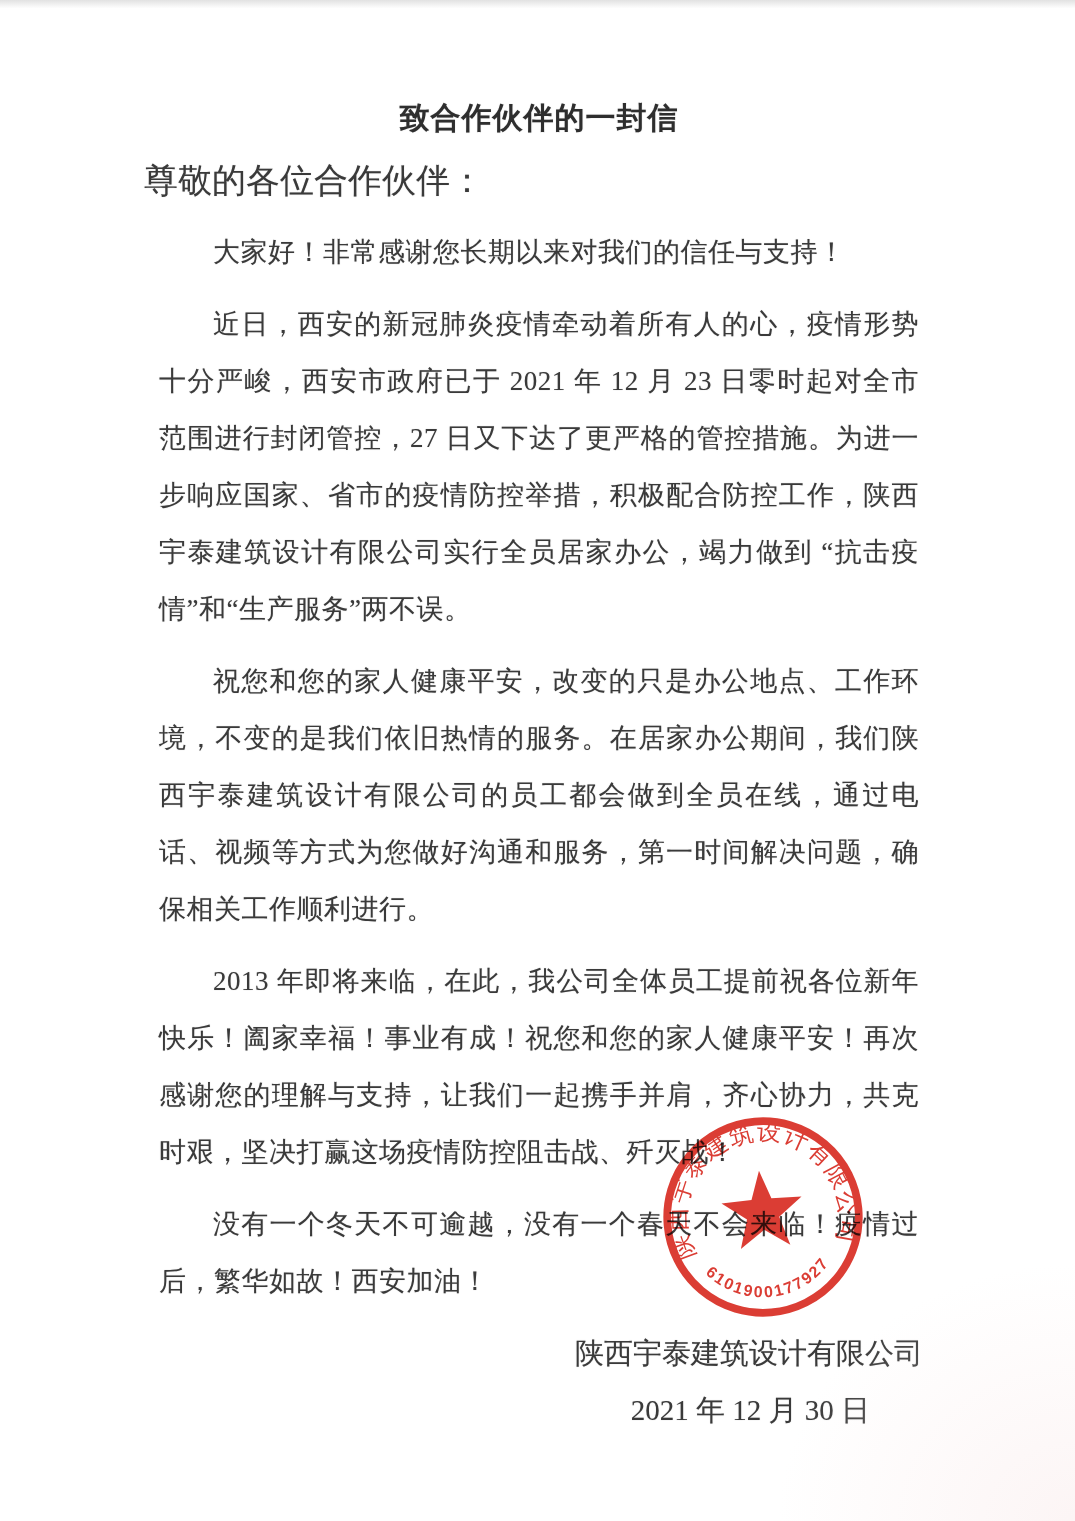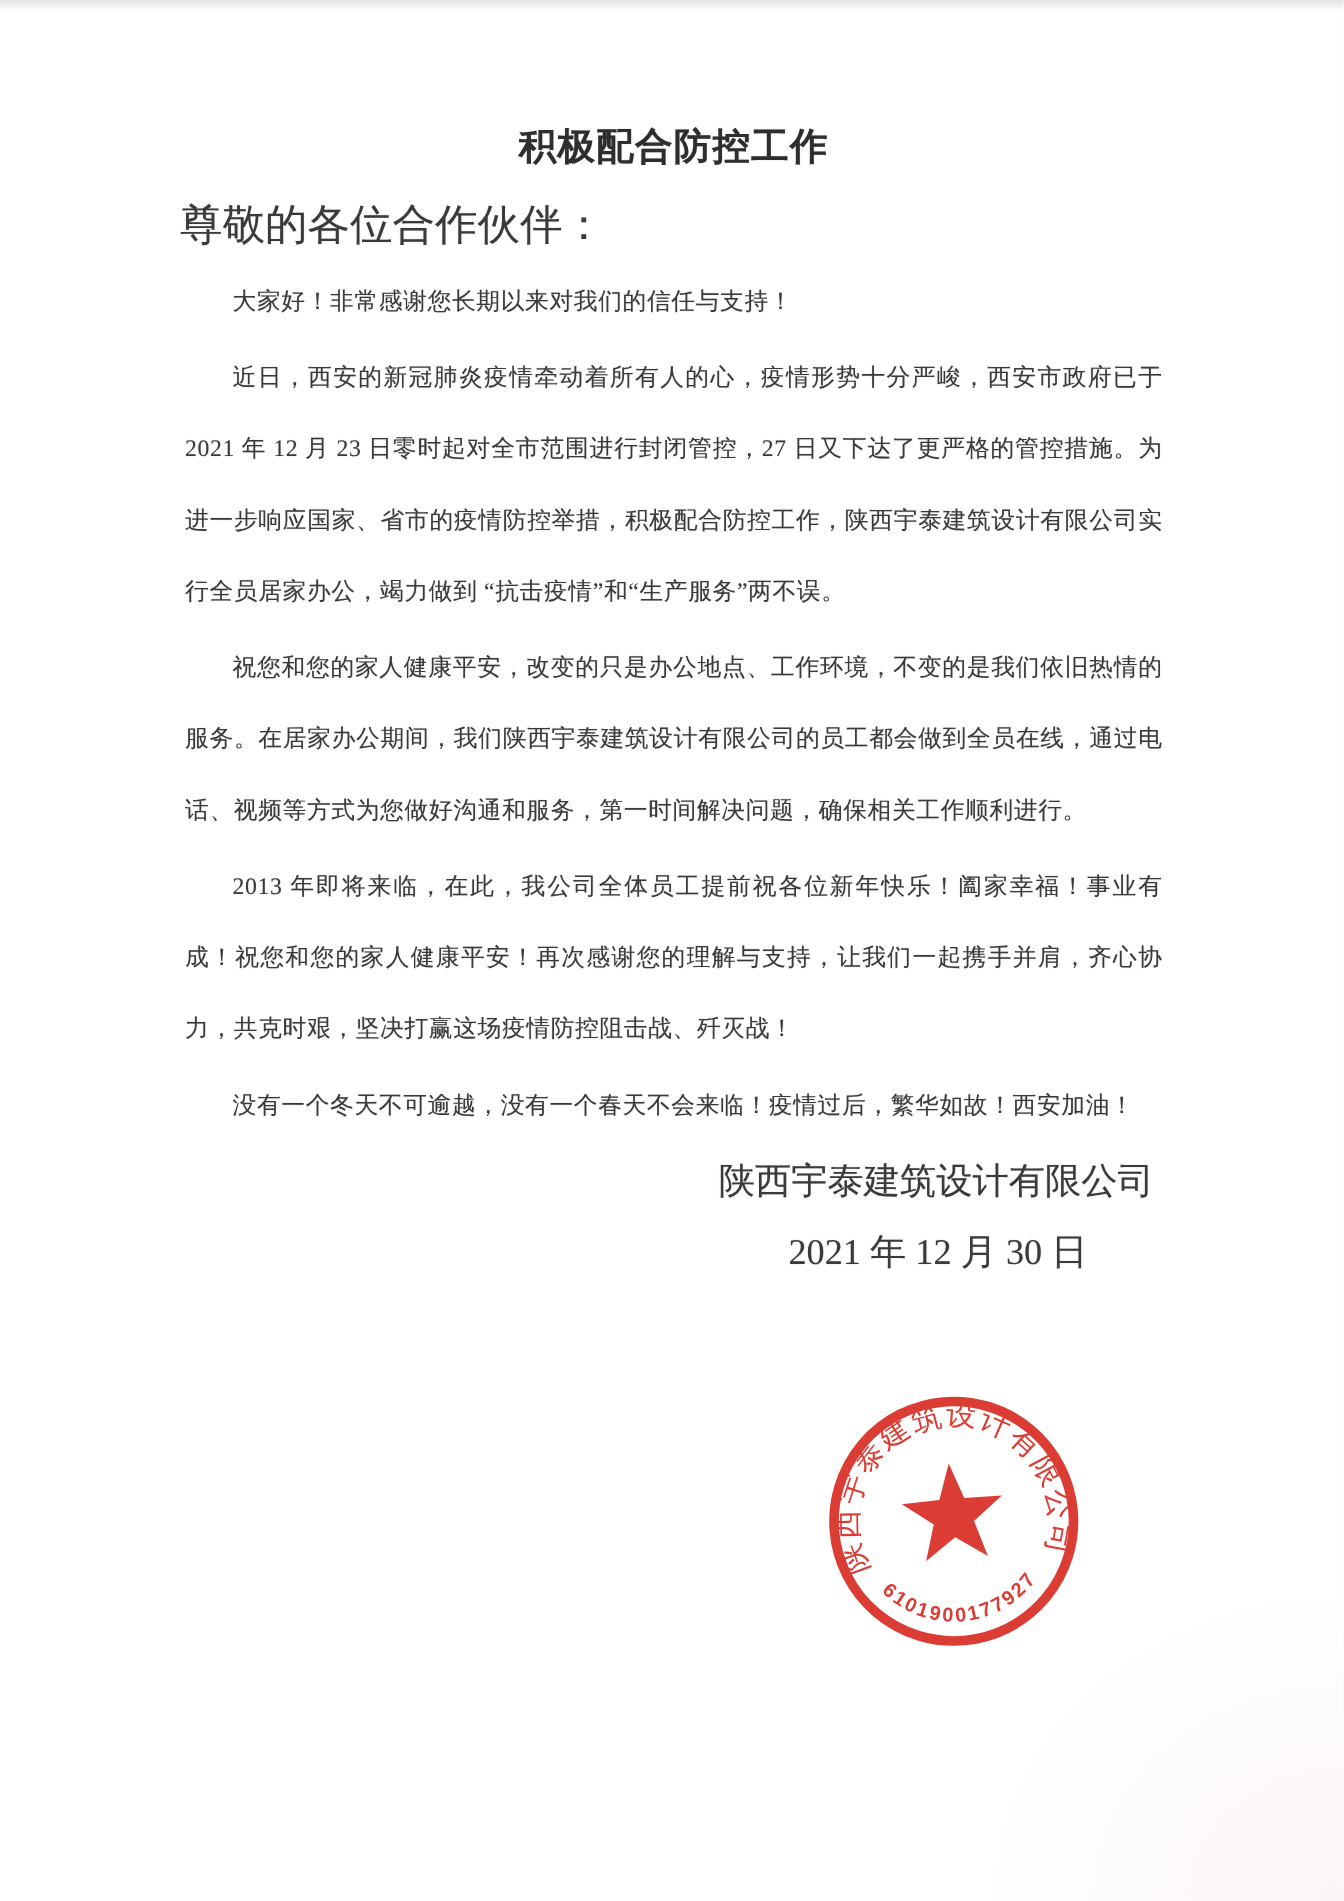--- a/index.html
+++ b/index.html
@@ -45,22 +45,22 @@
     text-align:center;
     font-family:"Liberation Sans", sans-serif;
     color:#2e2e2e;
   }
   .salutation{
     margin:12px 0 0 0;
     font-size:34px;
     line-height:57px;
   }
   .para{
-    margin:4px;
-    font-size:19px;
+    margin:15px;
+    font-size:27px;
     line-height:57px;
     text-indent:2em;
     text-align:justify;
     letter-spacing:.5px;
   }
   .signature{
     margin:0;
     font-size:29px;
     line-height:57px;
     text-align:right;
@@ -86,21 +86,21 @@
   .seal .seal-num{
     font-family:"Liberation Sans", sans-serif;
     font-weight:700;
   }
 </style>
 </head>
 <body>
 
 <div class="page">
   <div class="content">
-    <h1 class="title">积极配合防控工作</h1>
+    <h1 class="title">致合作伙伴的一封信</h1>
     <p class="salutation">尊敬的各位合作伙伴：</p>
     <p class="para">大家好！非常感谢您长期以来对我们的信任与支持！</p>
     <p class="para">近日，西安的新冠肺炎疫情牵动着所有人的心，疫情形势十分严峻，西安市政府已于 2021 年 12 月 23 日零时起对全市范围进行封闭管控，27 日又下达了更严格的管控措施。为进一步响应国家、省市的疫情防控举措，积极配合防控工作，陕西宇泰建筑设计有限公司实行全员居家办公，竭力做到 “抗击疫情”和“生产服务”两不误。</p>
     <p class="para">祝您和您的家人健康平安，改变的只是办公地点、工作环境，不变的是我们依旧热情的服务。在居家办公期间，我们陕西宇泰建筑设计有限公司的员工都会做到全员在线，通过电话、视频等方式为您做好沟通和服务，第一时间解决问题，确保相关工作顺利进行。</p>
     <p class="para">2013 年即将来临，在此，我公司全体员工提前祝各位新年快乐！阖家幸福！事业有成！祝您和您的家人健康平安！再次感谢您的理解与支持，让我们一起携手并肩，齐心协力，共克时艰，坚决打赢这场疫情防控阻击战、歼灭战！</p>
     <p class="para">没有一个冬天不可逾越，没有一个春天不会来临！疫情过后，繁华如故！西安加油！</p>
     <p class="signature">陕西宇泰建筑设计有限公司</p>
     <p class="date">2021 年 12 月 30 日</p>
   </div>
 

